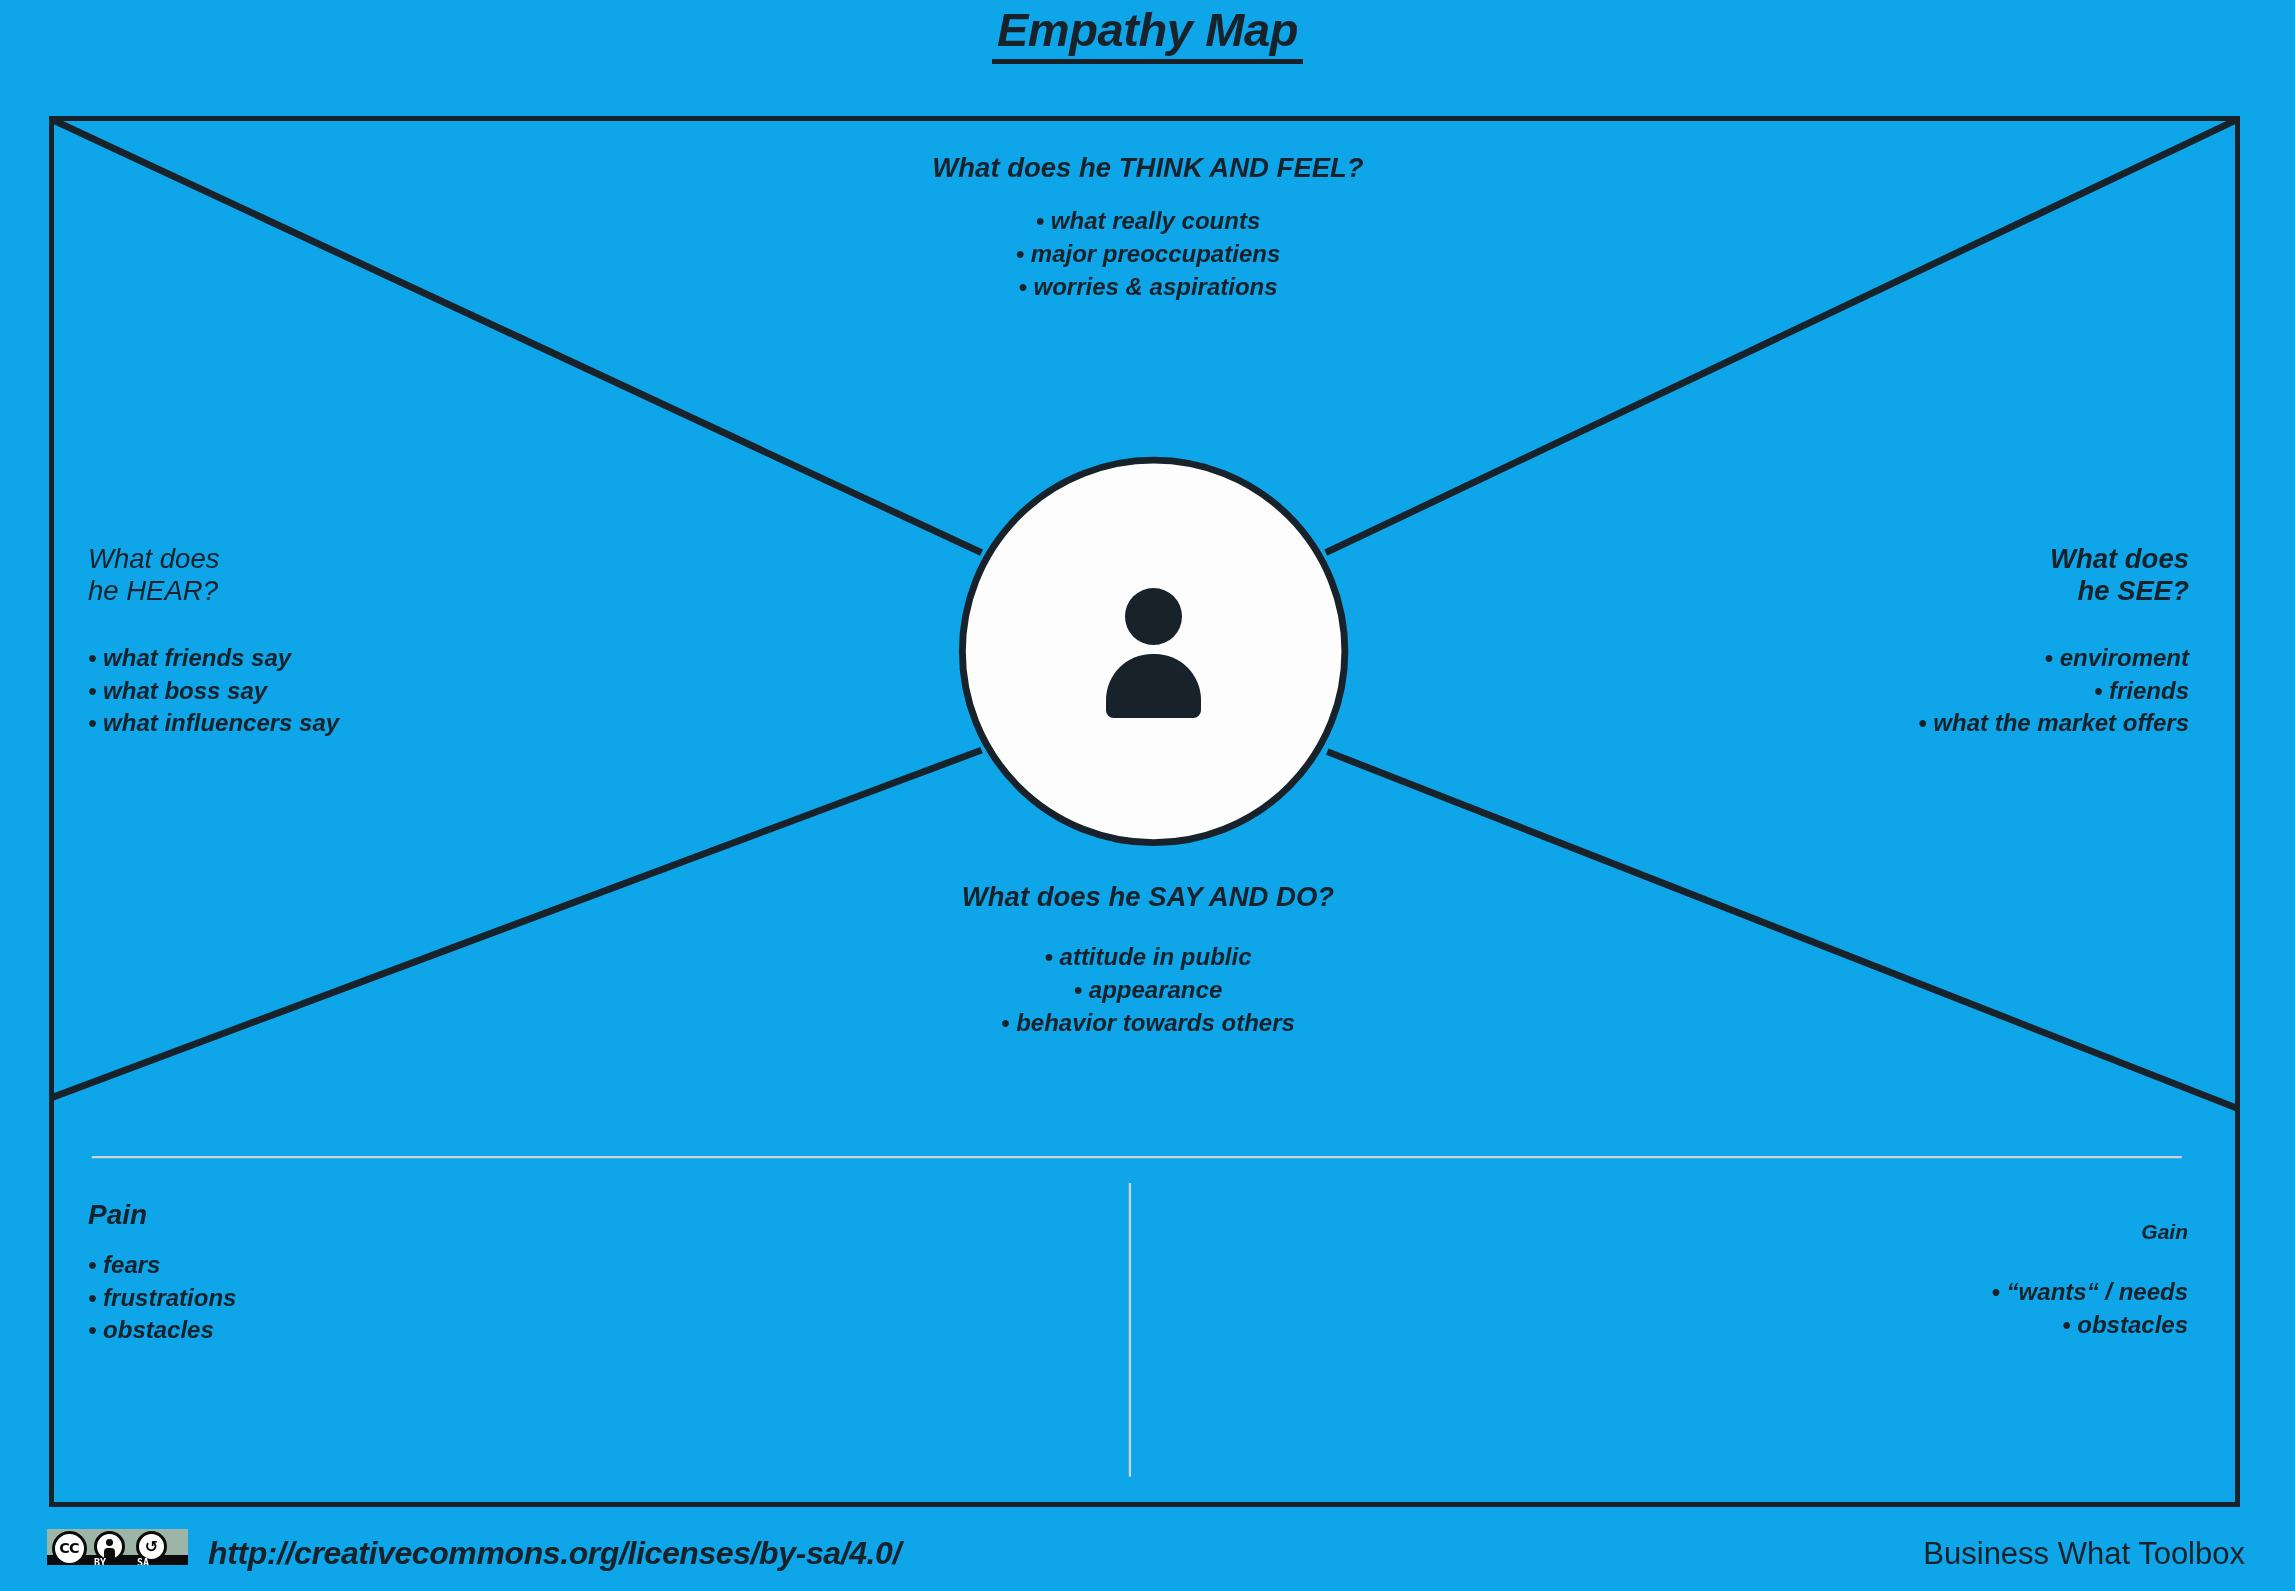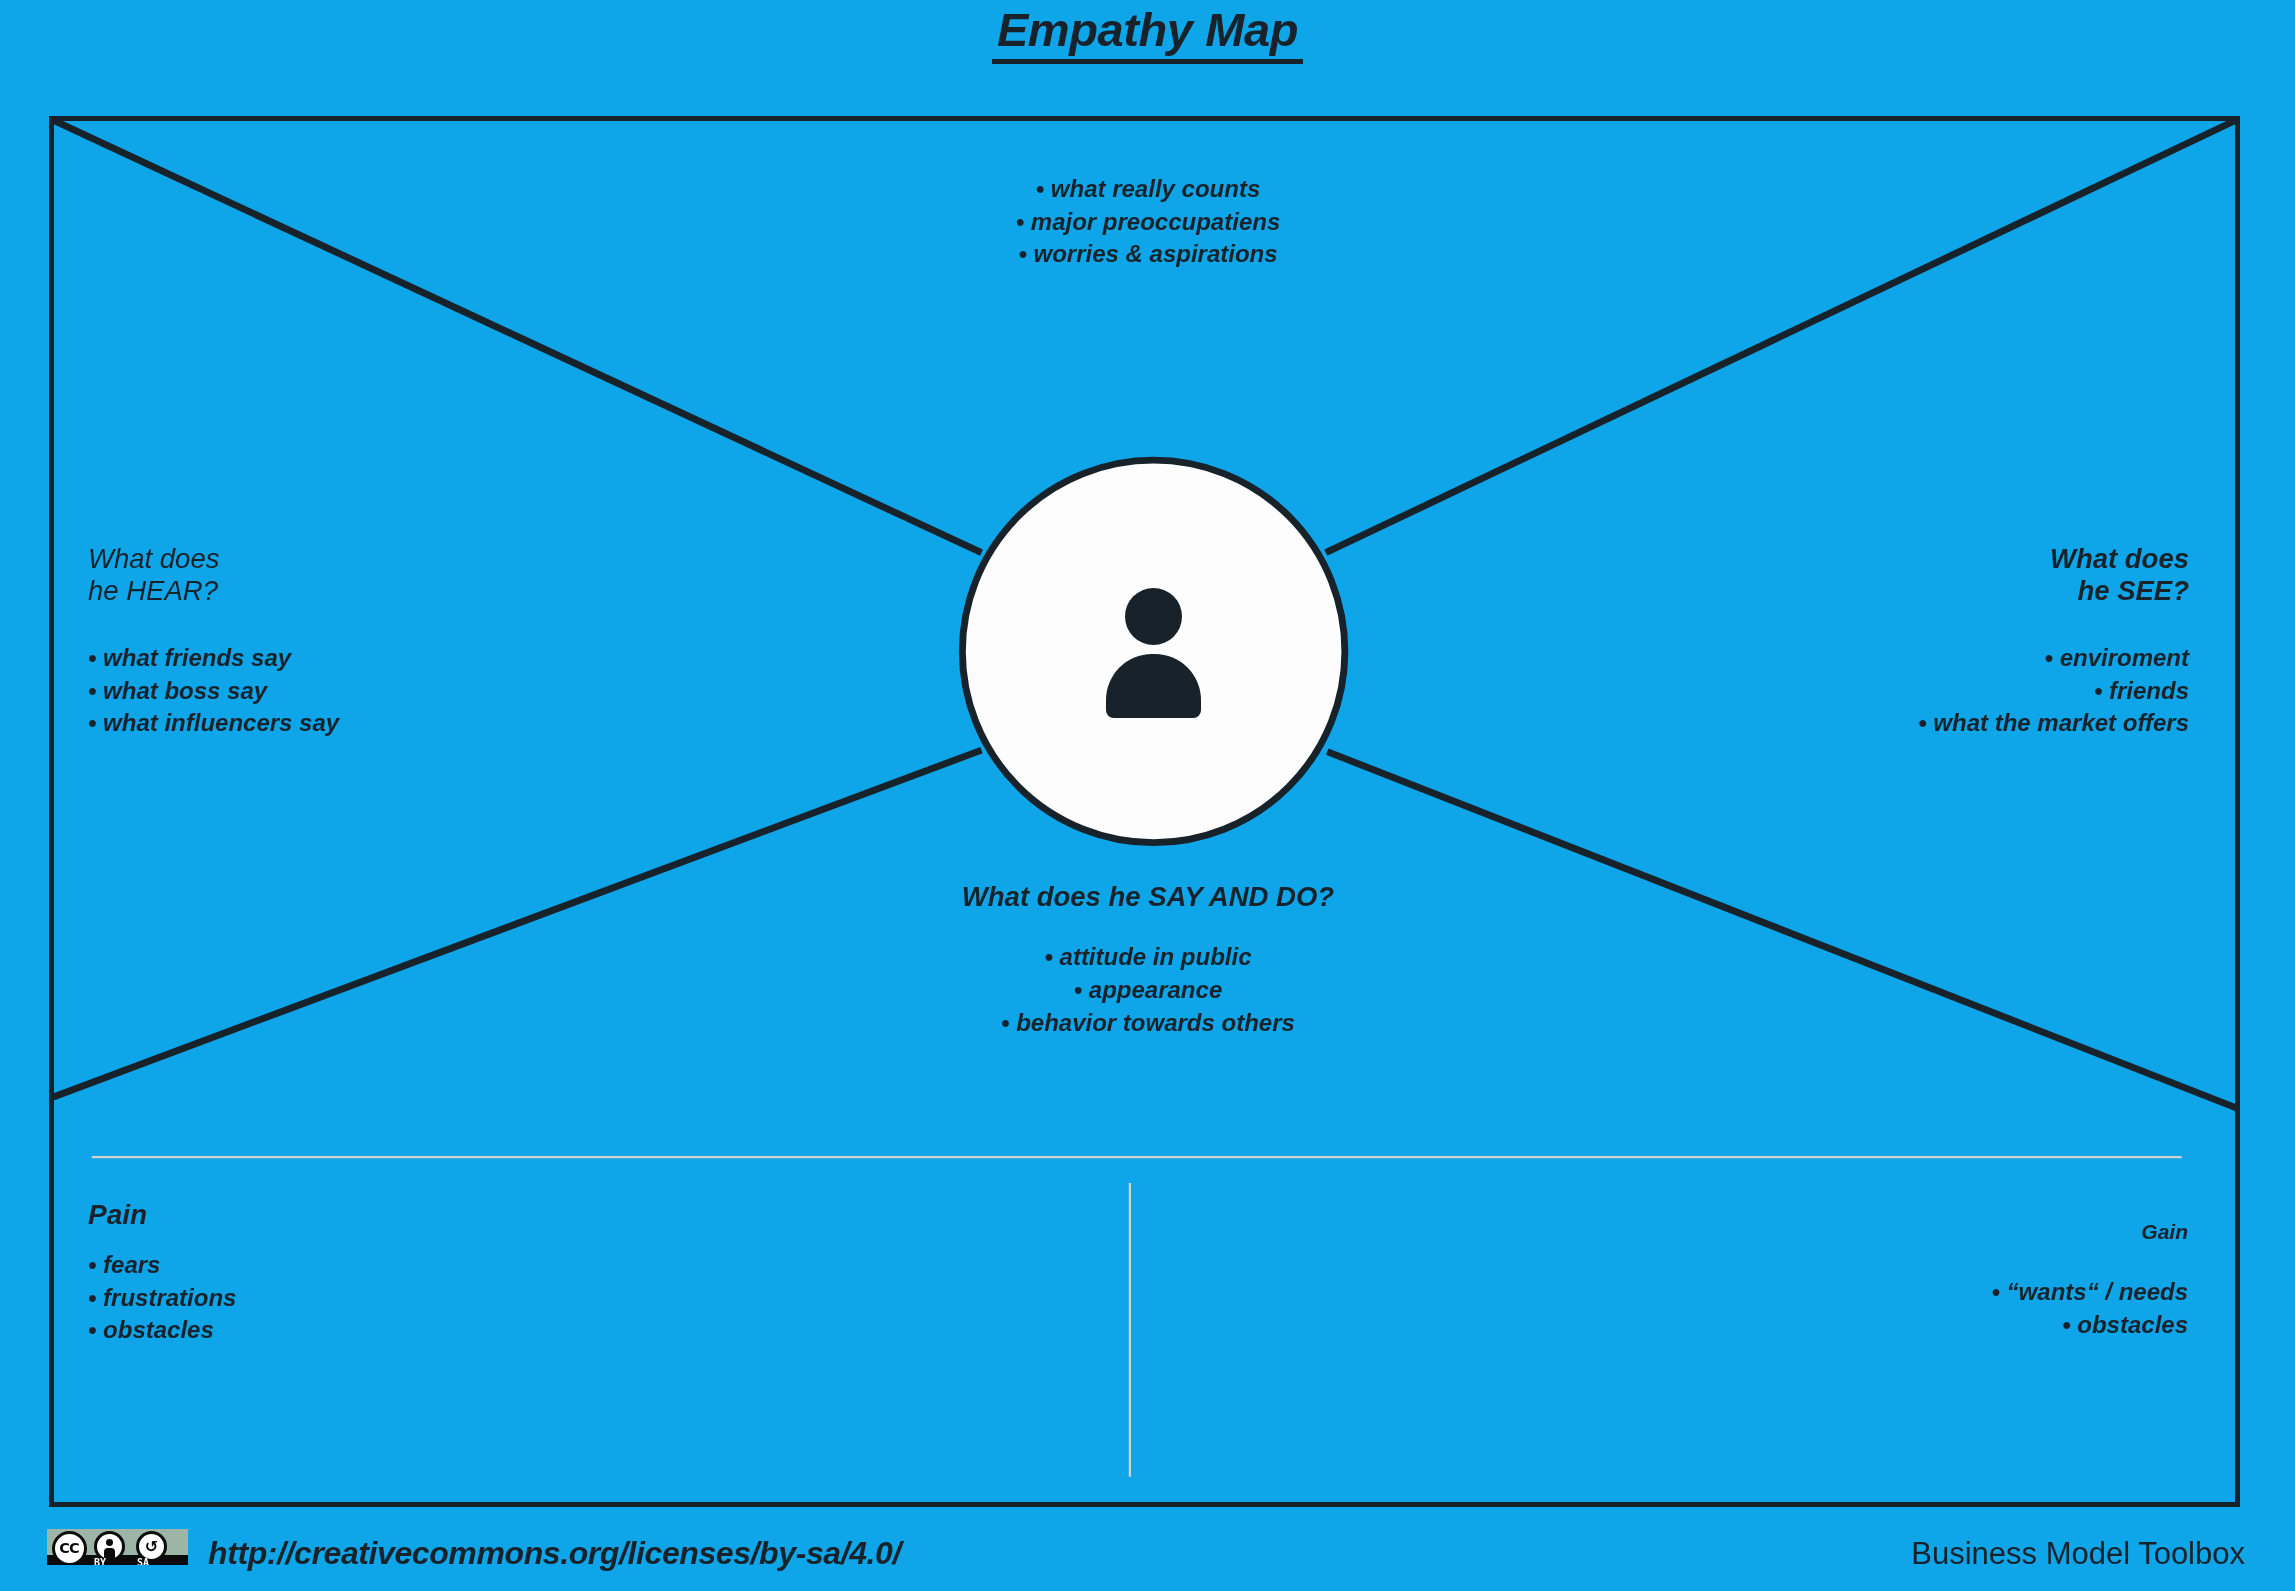--- a/index.html
+++ b/index.html
@@ -266,20 +266,21 @@
     <line x1="120" y1="1512" x2="2852" y2="1512" stroke="#cfd3d2" stroke-width="3"></line>
     <line x1="1477" y1="1546" x2="1477" y2="1930" stroke="#cfd3d2" stroke-width="3"></line>
   </svg>
 
   <div id="person">
     <div class="head"></div>
     <div class="body"></div>
   </div>
 
   <div id="think">
+    <div class="qhead">What does he THINK AND FEEL?</div>
     <ul class="bullets">
       <li>• what really counts</li>
       <li>• major preoccupatiens</li>
       <li>• worries &amp; aspirations</li>
     </ul>
   </div>
 
   <div id="hear">
     <div class="qhead light">What does
 he HEAR?</div>
@@ -333,17 +334,17 @@
       <div class="byfig"></div>
     </div>
     <div class="ring r3">↺</div>
     <div class="lbl lby">BY</div>
     <div class="lbl lsa">SA</div>
   </div>
 
   <div id="cc-url">http://creativecommons.org/licenses/by-sa/4.0/</div>
 
   <div id="brand">
-    <span>Business Model </span><span class="bold">Toolbox</span>
+    <span>Business What </span><span class="bold">Toolbox</span>
   </div>
 
 </div>
 
 
 </body></html>

